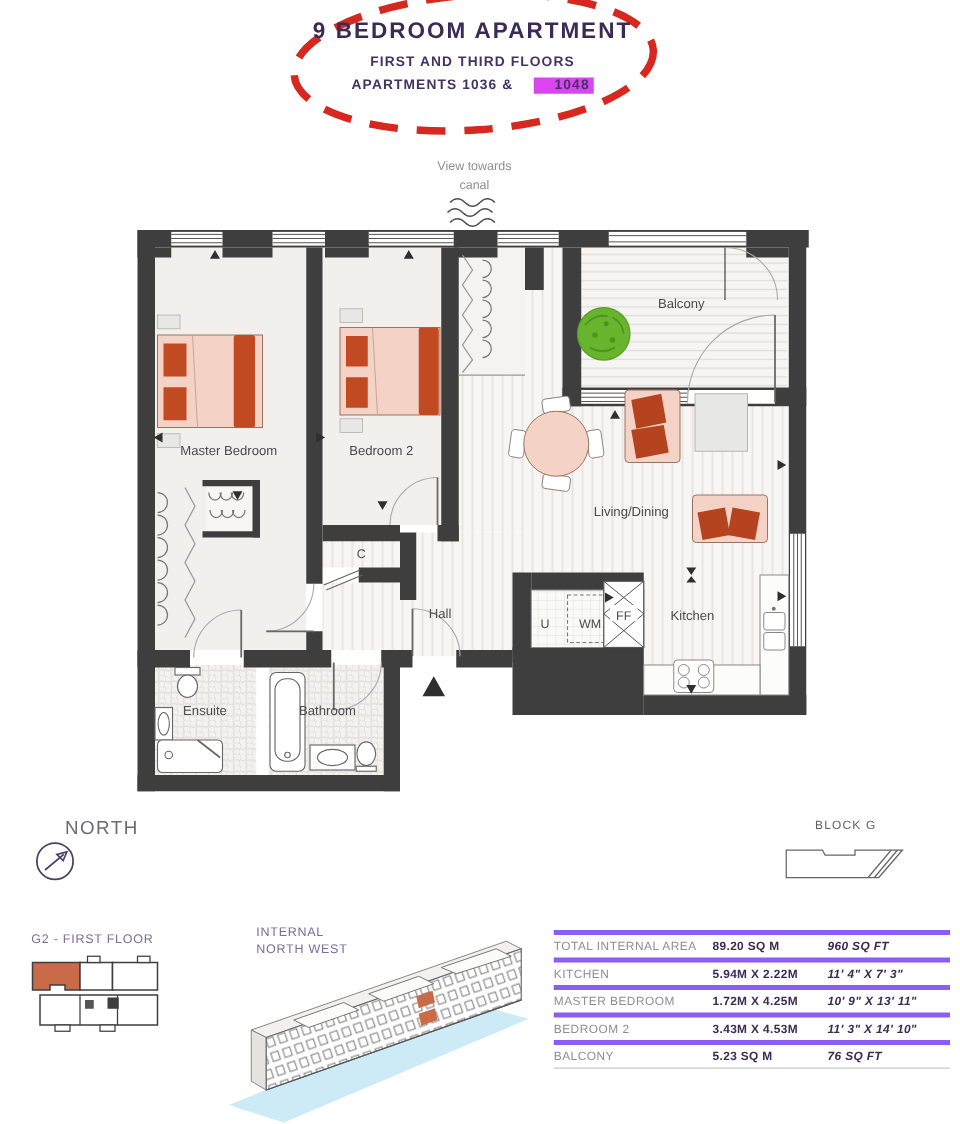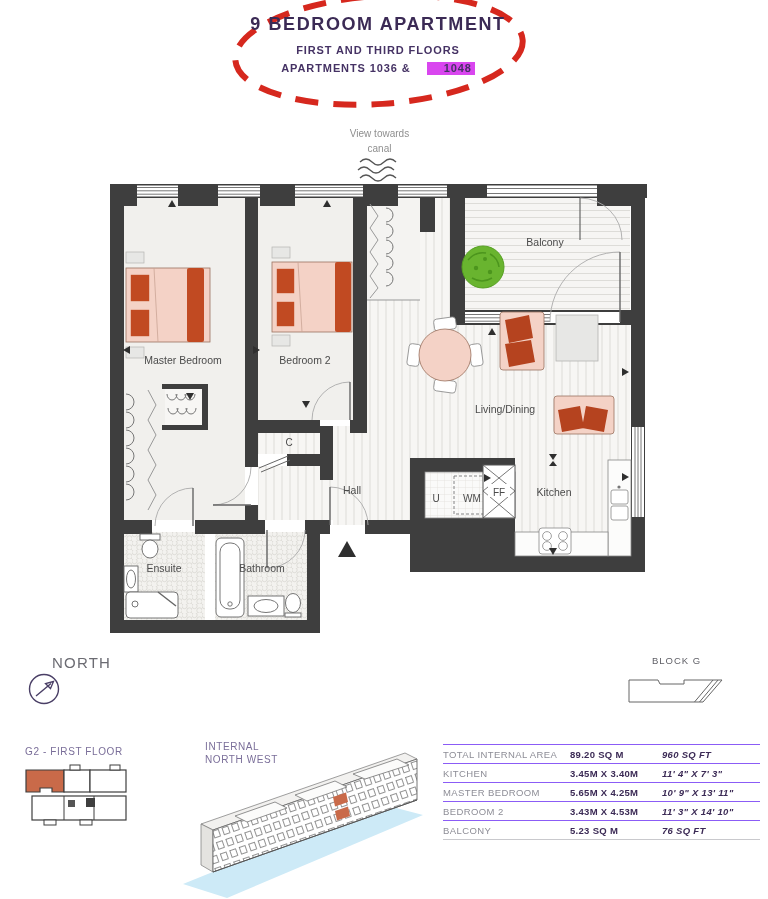--- a/index.html
+++ b/index.html
@@ -23,21 +23,21 @@
   .plan-svg text.small{font-size:10px;}
 
   
   .north-label{left:4px;top:654px;font-size:15px;letter-spacing:1.2px;color:#6b6b72;margin-left:48px;}
   .blockg-label{left:632px;top:655px;font-size:9.5px;letter-spacing:1px;color:#5f5f66;margin-left:20px;}
   .keyplan-title{left:25px;top:746px;font-size:10px;letter-spacing:.6px;color:#7a6e99;text-align:right;}
   .elev-title{left:205px;top:740px;font-size:10px;letter-spacing:.6px;color:#7a6e99;line-height:13px;}
 
   
   .dim-table{left:443px;top:744px;width:317px;}
-  .dim-row{display:flex;align-items:center;border-top:1px solid #8b5cf6;padding:4px 0 3px 0;}
+  .dim-row{display:flex;align-items:center;border-top:4px solid #8b5cf6;padding:4px 0 3px 0;}
   .dim-row:last-child{border-bottom:1px solid #c9c9cd;}
   .dim-label{flex:0 0 127px;font-size:9.5px;letter-spacing:.4px;color:#8d8d96;}
   .dim-metric{flex:0 0 92px;font-size:9.5px;font-weight:bold;color:#3b2a55;letter-spacing:.3px;}
   .dim-imperial{flex:1;font-size:9.5px;font-weight:bold;color:#3b2a55;letter-spacing:.3px;font-style:italic;}
 </style>
 </head>
 <body>
 
 <svg class="abs" style="left:226px;top:-12px;" width="306" height="126">
   <ellipse cx="153" cy="62" rx="144" ry="54" fill="none" stroke="#d6281e" stroke-width="6" stroke-dasharray="23 15" transform="rotate(-4 153 62)"></ellipse>
@@ -419,26 +419,26 @@
 </svg>
 
 <div class="abs dim-table">
   <div class="dim-row">
     <div class="dim-label">TOTAL INTERNAL AREA</div>
     <div class="dim-metric">89.20 SQ M</div>
     <div class="dim-imperial">960 SQ FT</div>
   </div>
   <div class="dim-row">
     <div class="dim-label">KITCHEN</div>
-    <div class="dim-metric">3.45M X 3.40M</div>
+    <div class="dim-metric">5.94M X 2.22M</div>
     <div class="dim-imperial">11' 4" X 7' 3"</div>
   </div>
   <div class="dim-row">
     <div class="dim-label">MASTER BEDROOM</div>
-    <div class="dim-metric">5.65M X 4.25M</div>
+    <div class="dim-metric">1.72M X 4.25M</div>
     <div class="dim-imperial">10' 9" X 13' 11"</div>
   </div>
   <div class="dim-row">
     <div class="dim-label">BEDROOM 2</div>
     <div class="dim-metric">3.43M X 4.53M</div>
     <div class="dim-imperial">11' 3" X 14' 10"</div>
   </div>
   <div class="dim-row">
     <div class="dim-label">BALCONY</div>
     <div class="dim-metric">5.23 SQ M</div>

